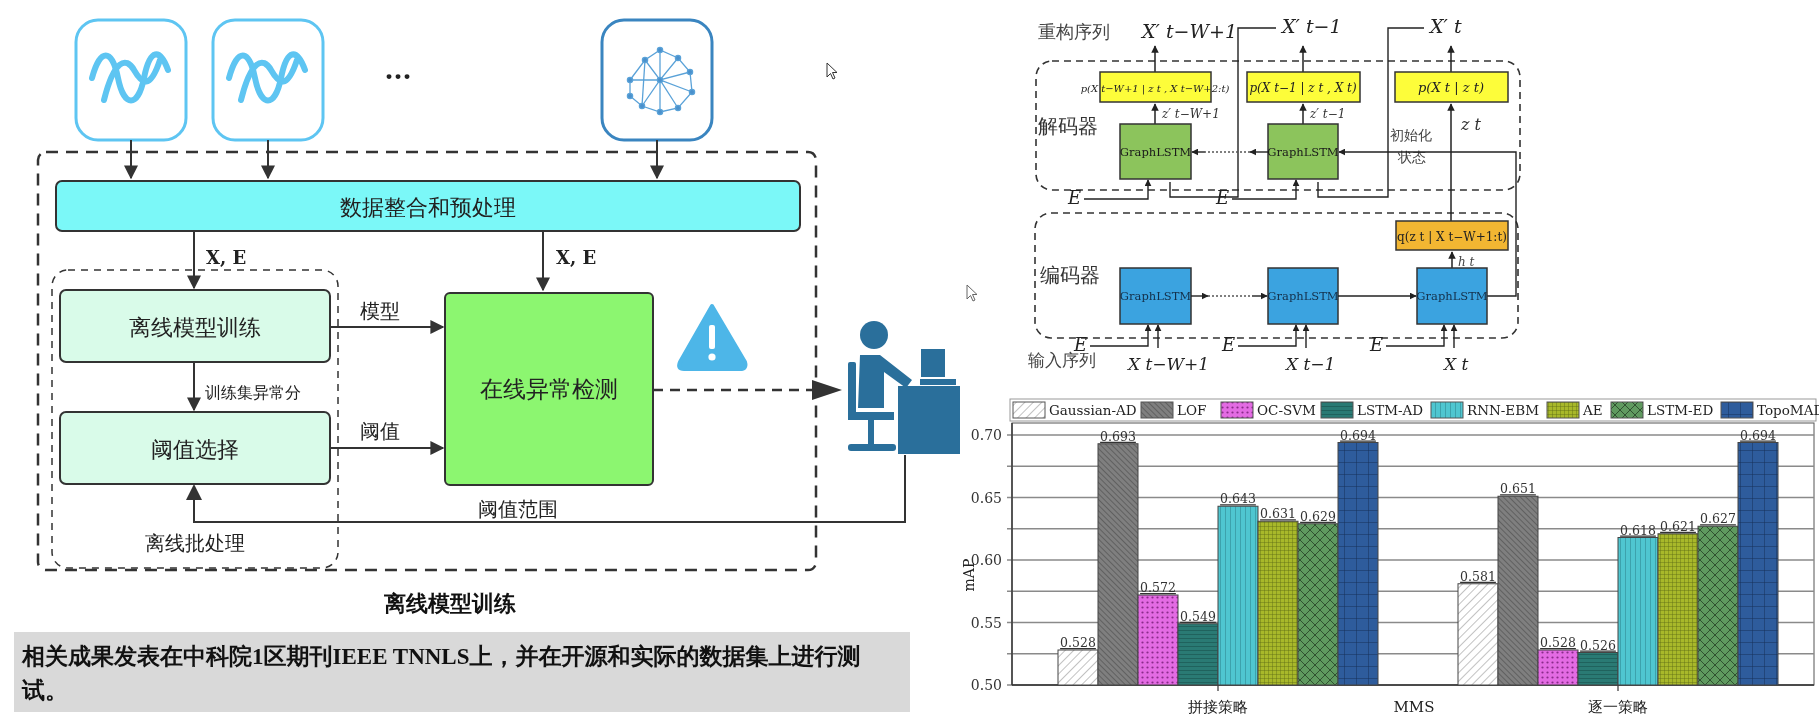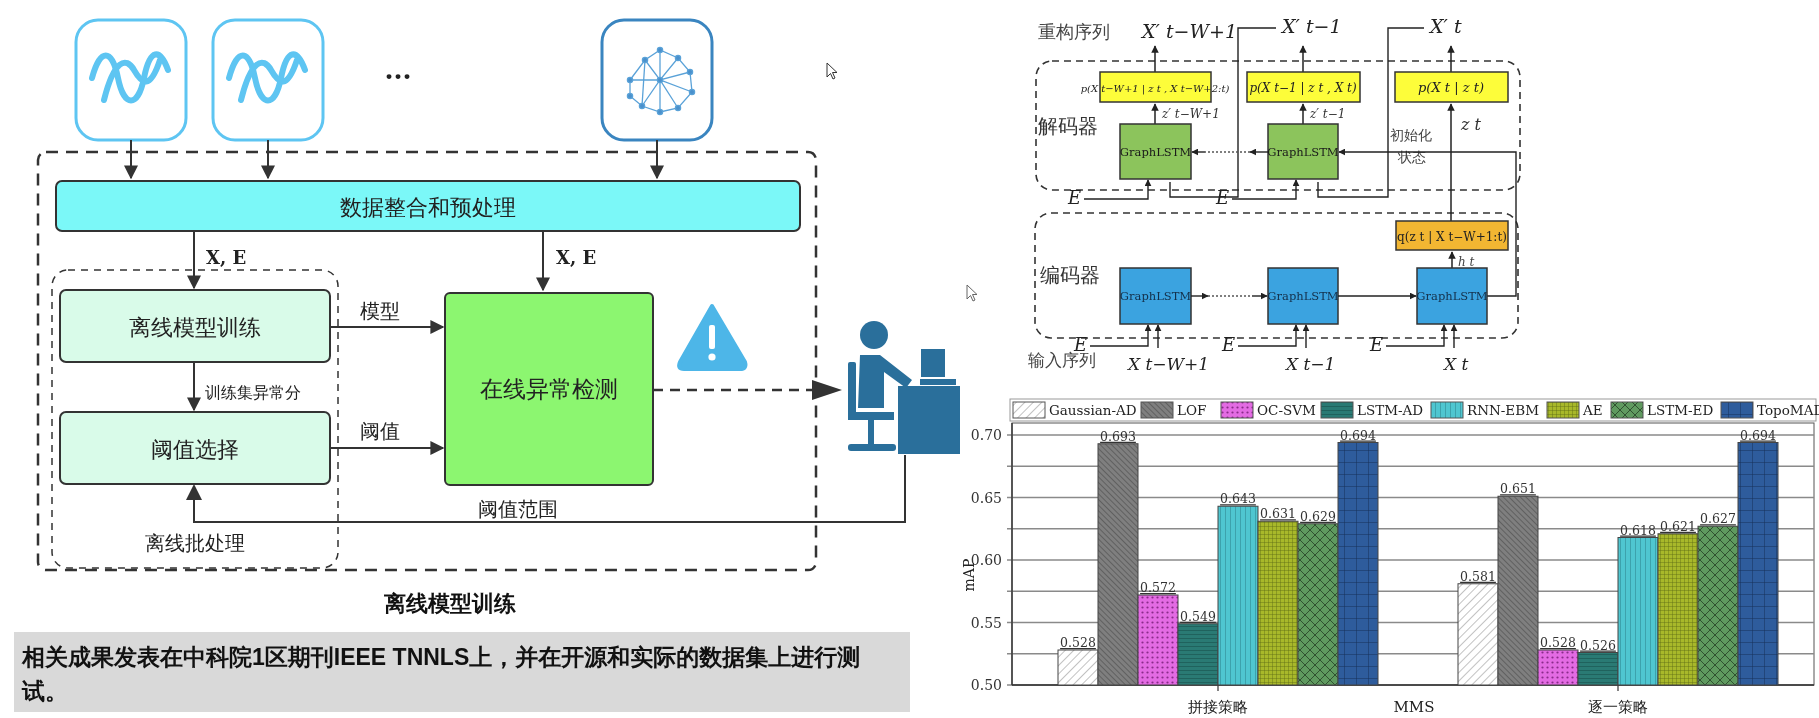--- a/index.html
+++ b/index.html
@@ -1,21 +1,21 @@
 <!DOCTYPE html>
 <html><head>
 <meta charset="utf-8">
 <style>
   html,body{margin:0;padding:0;background:#fff;}
   body{width:1819px;height:718px;position:relative;overflow:hidden;font-family:"DejaVu Sans",sans-serif;}
   .abs{position:absolute;}
   svg text{font-family:"DejaVu Serif",serif;}
   .cn{font-family:"DejaVu Sans",sans-serif;}
   #caption-box{position:absolute;left:14px;top:632px;width:896px;height:80px;background:#d9d9d9;}
-  #caption-text{position:absolute;left:22px;top:640px;width:880px;font-size:23px;line-height:34px;color:#111;font-weight:bold;font-family:Liberation Sans, sans-serif;}
+  #caption-text{position:absolute;left:22px;top:640px;width:880px;font-size:23px;line-height:34px;color:#111;font-weight:bold;font-family:Liberation Serif, serif;}
   #frame-title{position:absolute;left:0;width:900px;top:589px;text-align:center;font-size:22px;font-weight:bold;color:#111;}
 </style>
 </head>
 <body>
 
 <svg class="abs" style="left:0;top:0" width="960" height="600">
   <defs>
     <marker id="arr" viewBox="0 0 10 10" refX="9" refY="5" markerWidth="7" markerHeight="7" orient="auto">
       <path d="M0,0 L10,5 L0,10 z" fill="#333"></path>
     </marker>

